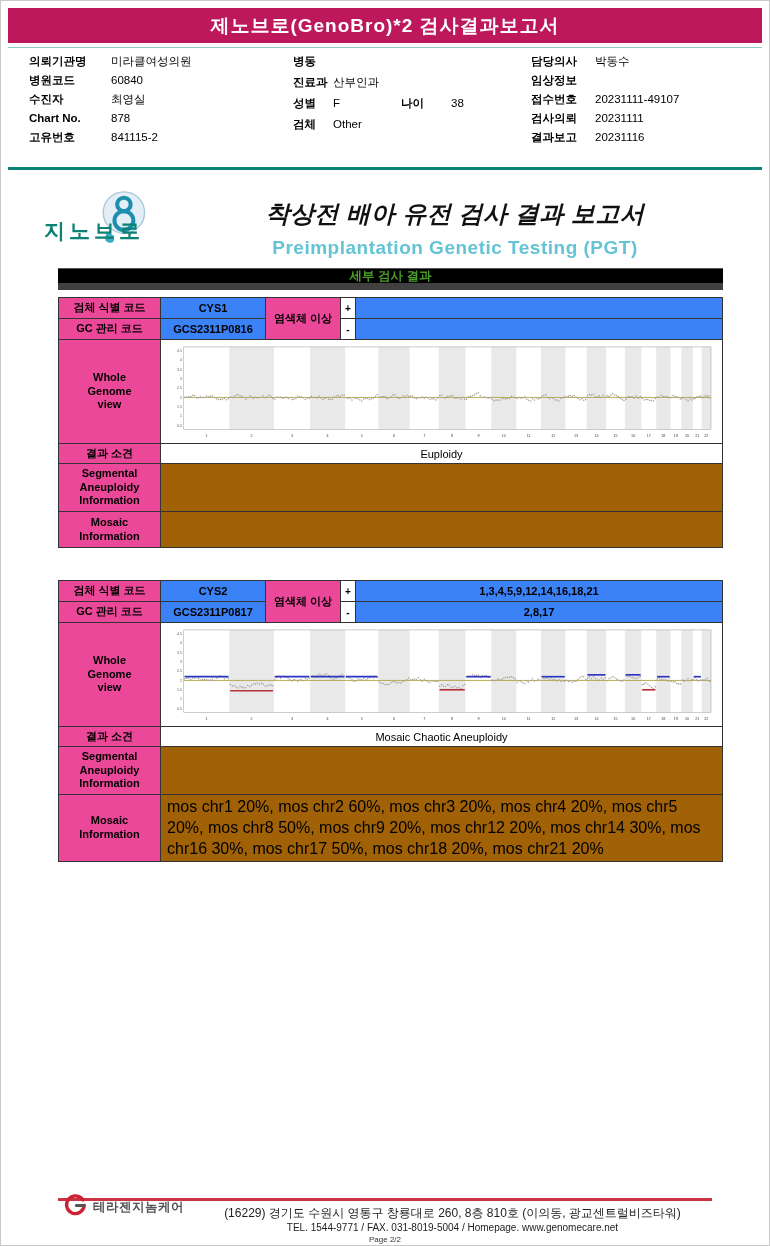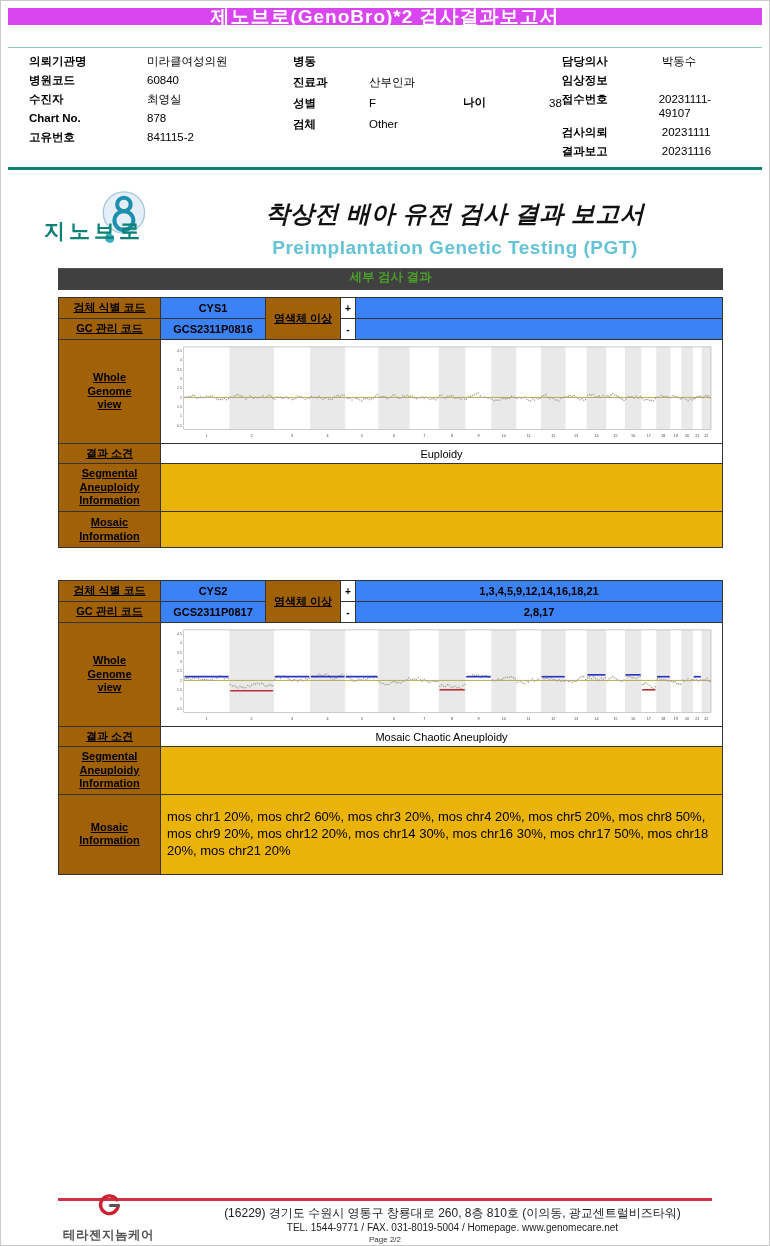--- a/index.html
+++ b/index.html
@@ -1,70 +1,70 @@
 <!DOCTYPE html>
 <html><head>
 <meta charset="utf-8">
 <style>
   *{margin:0;padding:0;box-sizing:border-box;}
   html,body{width:770px;height:1246px;background:#fff;}
   body{font-family:"Liberation Sans","DejaVu Sans",sans-serif;color:#000;position:relative;}
   .page{position:absolute;inset:0;background:#fff;border:1px solid #c9c9c9;overflow:hidden;}
 
-  .banner{position:absolute;left:7px;right:7px;top:7px;height:17px;background:#d946ef;color:#fff;
+  .banner{position:absolute;left:7px;right:7px;top:7px;height:35px;background:#be185d;color:#fff;
           font-size:19px;font-weight:bold;display:flex;align-items:center;justify-content:center;letter-spacing:1px;}
   .banner-underline{position:absolute;left:7px;right:7px;top:46px;height:1px;background:#0c8276;opacity:.45;}
 
   .info{position:absolute;left:28px;right:30px;top:53px;display:flex;}
   .info-col{display:flex;flex-direction:column;}
   .info-col:nth-child(1){flex:0 0 264px;}
   .info-col:nth-child(2){flex:0 0 238px;}
   .info-col:nth-child(3){flex:1;}
-  .info-row{display:flex;margin-bottom:5px;font-size:11.5px;line-height:14px;min-height:14px;gap:36px;}
+  .info-row{display:flex;margin-bottom:5px;font-size:11.5px;line-height:14px;min-height:14px;}
   .info-col:nth-child(2) .info-row{margin-bottom:7px;}
   .info-label{font-weight:bold;}
   .info-col:nth-child(1) .info-label{width:82px;}
   .info-col:nth-child(2) .info-label{width:40px;}
   .info-col:nth-child(3) .info-label{width:64px;}
   .info-value{font-weight:normal;}
-  .info-label.l2{width:auto;margin-left:26px;margin-right:10px;font-family:Liberation Mono, monospace;}
+  .info-label.l2{width:auto;margin-left:36px;margin-right:10px;}
   .info-value.v1{min-width:32px;}
 
   .teal-rule{position:absolute;left:7px;right:7px;top:166px;height:3px;background:#0c8276;}
 
   .logo-block{position:absolute;left:35px;top:186px;width:162px;height:74px;}
   .logo-icon{position:absolute;left:60px;top:0;}
   .logo-text{position:absolute;left:8px;top:30px;font-size:21px;font-weight:bold;color:#0c8276;letter-spacing:4px;z-index:2;}
 
   .titles{position:absolute;left:180px;right:40px;top:197px;text-align:center;}
   .main-title{font-size:24px;font-weight:bold;color:#111;letter-spacing:.5px;font-style:italic;}
   .sub-title{margin-top:7px;font-size:19px;font-weight:bold;color:#64c3d4;letter-spacing:.5px;}
 
-  .section-bar{position:absolute;left:57px;width:665px;top:267px;height:22px;background:#404040;
-               border-top:1px solid #555;border-bottom:4px solid #404040;color:#4a9e2a;font-weight:bold;
+  .section-bar{position:absolute;left:57px;width:665px;top:267px;height:22px;background:#000000;
+               border-top:1px solid #555;border-bottom:7px solid #404040;color:#4a9e2a;font-weight:bold;
                font-size:12.5px;display:flex;align-items:center;justify-content:center;}
 
   .tbl-wrap{position:absolute;left:57px;width:665px;}
   .tbl1{top:296px;} .tbl2{top:579px;}
   table{width:100%;border-collapse:collapse;table-layout:fixed;}
   td{border:1px solid #333;vertical-align:middle;}
-  .lbl{background:#a16207;font-weight:bold;font-size:11px;text-align:center;white-space:pre-line;line-height:1.25;text-decoration:underline;}
+  .lbl{background:#ec4899;font-weight:bold;font-size:11px;text-align:center;white-space:pre-line;line-height:1.25;}
   .val{font-weight:bold;font-size:11px;text-align:center;background:#3b82f6;}
   .pm{font-size:10px;font-weight:bold;text-align:center;padding:0;background:#fff;}
-  .plain{font-size:13px;text-align:left;padding:14px 6px;vertical-align:top;line-height:1.3;background:#eab308;}
+  .plain{font-size:16px;text-align:left;padding:2px 6px;vertical-align:top;line-height:1.3;background:#a16207;}
   .result-val{font-weight:normal;font-size:11px;text-align:center;background:#fff;}
   tr.code-row td{height:21px;}
   tr.result-row td{height:20px;}
   tr.seg-row td{height:48px;}
   tr.mos-row td{height:36px;}
   .chart-cell{padding:2px 0;background:#fff;text-align:center;height:104px;}
   .chart-cell svg{display:block;margin:0 auto;width:553px;height:98px;}
 
   .footer-redline{position:absolute;left:57px;right:57px;top:1197px;height:2.5px;background:#cc3344;}
-  .footer-logo{position:absolute;left:62px;top:1192px;display:flex;align-items:center;gap:6px;flex-direction:column;}
+  .footer-logo{position:absolute;left:62px;top:1192px;display:flex;align-items:center;gap:6px;}
   .footer-company{font-size:12.5px;font-weight:bold;color:#555;letter-spacing:.5px;}
   .footer-addr{position:absolute;left:190px;right:55px;top:1205px;text-align:center;color:#222;}
   .footer-addr .line1{font-size:12px;line-height:14px;}
   .footer-addr .line2{font-size:10px;line-height:14px;margin-top:1px;}
   .page-label{position:absolute;left:0;right:0;top:1234px;text-align:center;font-size:8px;color:#333;}
 </style>
 </head>
 <body>
 
 <div class="page">

